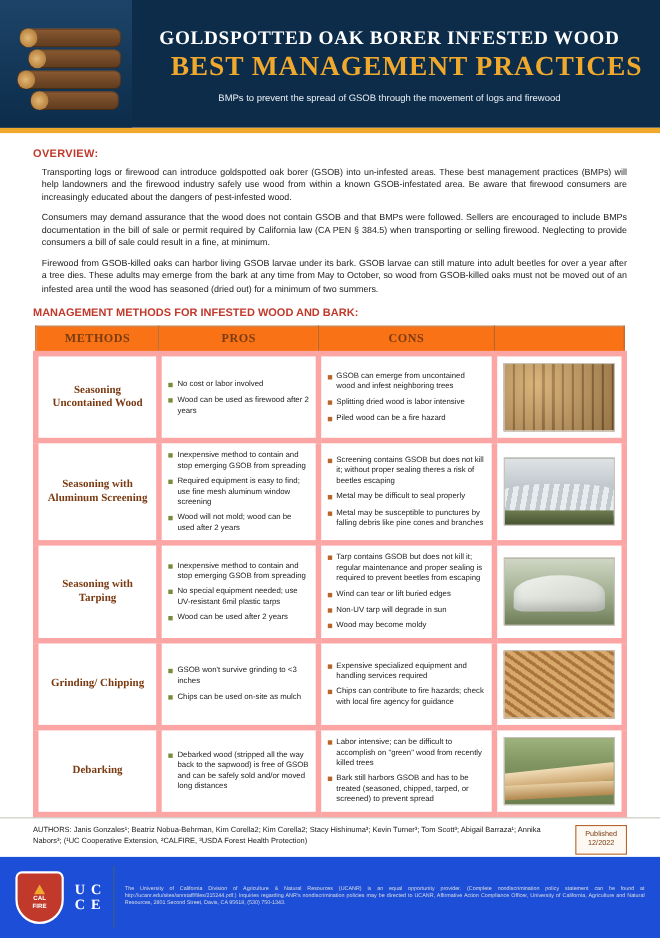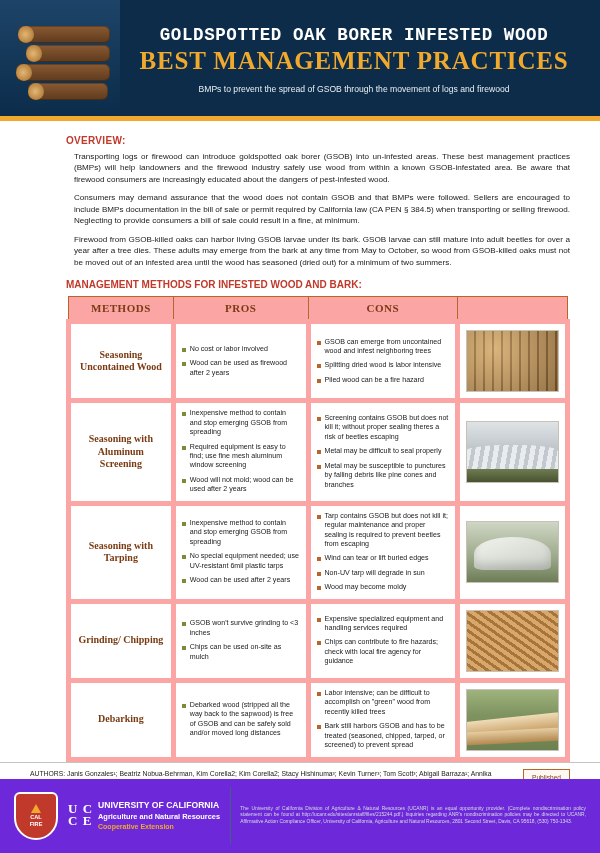--- a/index.html
+++ b/index.html
@@ -54,46 +54,45 @@
     color: #ffffff;
     display: flex;
     flex-direction: column;
     justify-content: center;
   }
   .h-line1 {
     font-size: 17.5px;
     font-weight: bold;
     letter-spacing: .6px;
     color: #ffffff;
-    font-family: Liberation Mono, monospace;
+    font-family: Liberation Serif, serif;
     text-align: center;
   }
   .h-line2 {
     font-size: 25px;
     font-weight: bold;
     letter-spacing: .8px;
     color: #f0a92c;
     font-family: "Liberation Serif", serif;
-    text-align: center;
+    text-align: right;
     margin-top: 2px;
   }
   .h-sub {
     margin-top: 9px;
     font-size: 8.6px;
     color: #e9eef3;
     text-align: center;
   }
   .header-rule {
     height: 5px;
     background: #f0a92c;
   }
   
   .body {
     padding: 12px 30px 0 30px;
-    margin-left: 36px;
   }
   .sec-title {
     color: #c0392b;
     font-weight: bold;
     font-size: 10px;
     letter-spacing: .3px;
     margin: 10px 0 5px 0;
   }
   .sec-title.first { margin-top: 2px; }
   p.para {
@@ -110,21 +109,21 @@
     margin: 11px 0 6px 0;
   }
   
   table.mtable {
     width: 100%;
     border-collapse: collapse;
     border: 1.5px solid #b8642a;
     table-layout: fixed;
   }
   table.mtable th {
-    background: #fca5a5;
+    background: #f97316;
     color: #7a3b12;
     font-family: "Liberation Serif", serif;
     font-size: 11px;
     font-weight: bold;
     letter-spacing: .5px;
     padding: 5px 0;
     border: 1.5px solid #b8642a;
     text-align: center;
   }
   col.c-method { width: 21%; }
@@ -279,21 +278,21 @@
     border: 1px solid #b8642a;
     color: #7a3b12;
     font-size: 6.6px;
     text-align: center;
     padding: 4px 8px;
     line-height: 1.3;
     background: #fdf8f1;
   }
   
   .footer {
-    background: #6d28d9;
+    background: #1d4ed8;
     color: #ffffff;
     padding: 8px 14px 9px 14px;
     display: flex;
     align-items: center;
     gap: 10px;
     position: absolute;
     left: 0; right: 0; bottom: 0;
     height: 74px;
   }
   .calfire-badge {
@@ -520,23 +519,18 @@
         <div class="flame"></div>
         <div>CAL</div>
         <div>FIRE</div>
       </div>
     </div>
     <div class="uc-logo">
       <div class="uc-letters">
         <div>U C</div>
           <div>C E</div>
       </div>
-      <div class="uc-text">
-        <div class="l1">UNIVERSITY OF CALIFORNIA</div>
-        <div class="l2">Agriculture and Natural Resources</div>
-        <div class="l3">Cooperative Extension</div>
-      </div>
     </div>
     <div class="vdiv"></div>
     <div class="legal">The University of California Division of Agriculture &amp; Natural Resources (UCANR) is an equal opportunity provider. (Complete nondiscrimination policy statement can be found at http://ucanr.edu/sites/anrstaff/files/215244.pdf.) Inquiries regarding ANR's nondiscrimination policies may be directed to UCANR, Affirmative Action Compliance Officer, University of California, Agriculture and Natural Resources, 2801 Second Street, Davis, CA 95618, (530) 750-1343.</div>
   </div>
 
 </div>
 
 </body></html>

